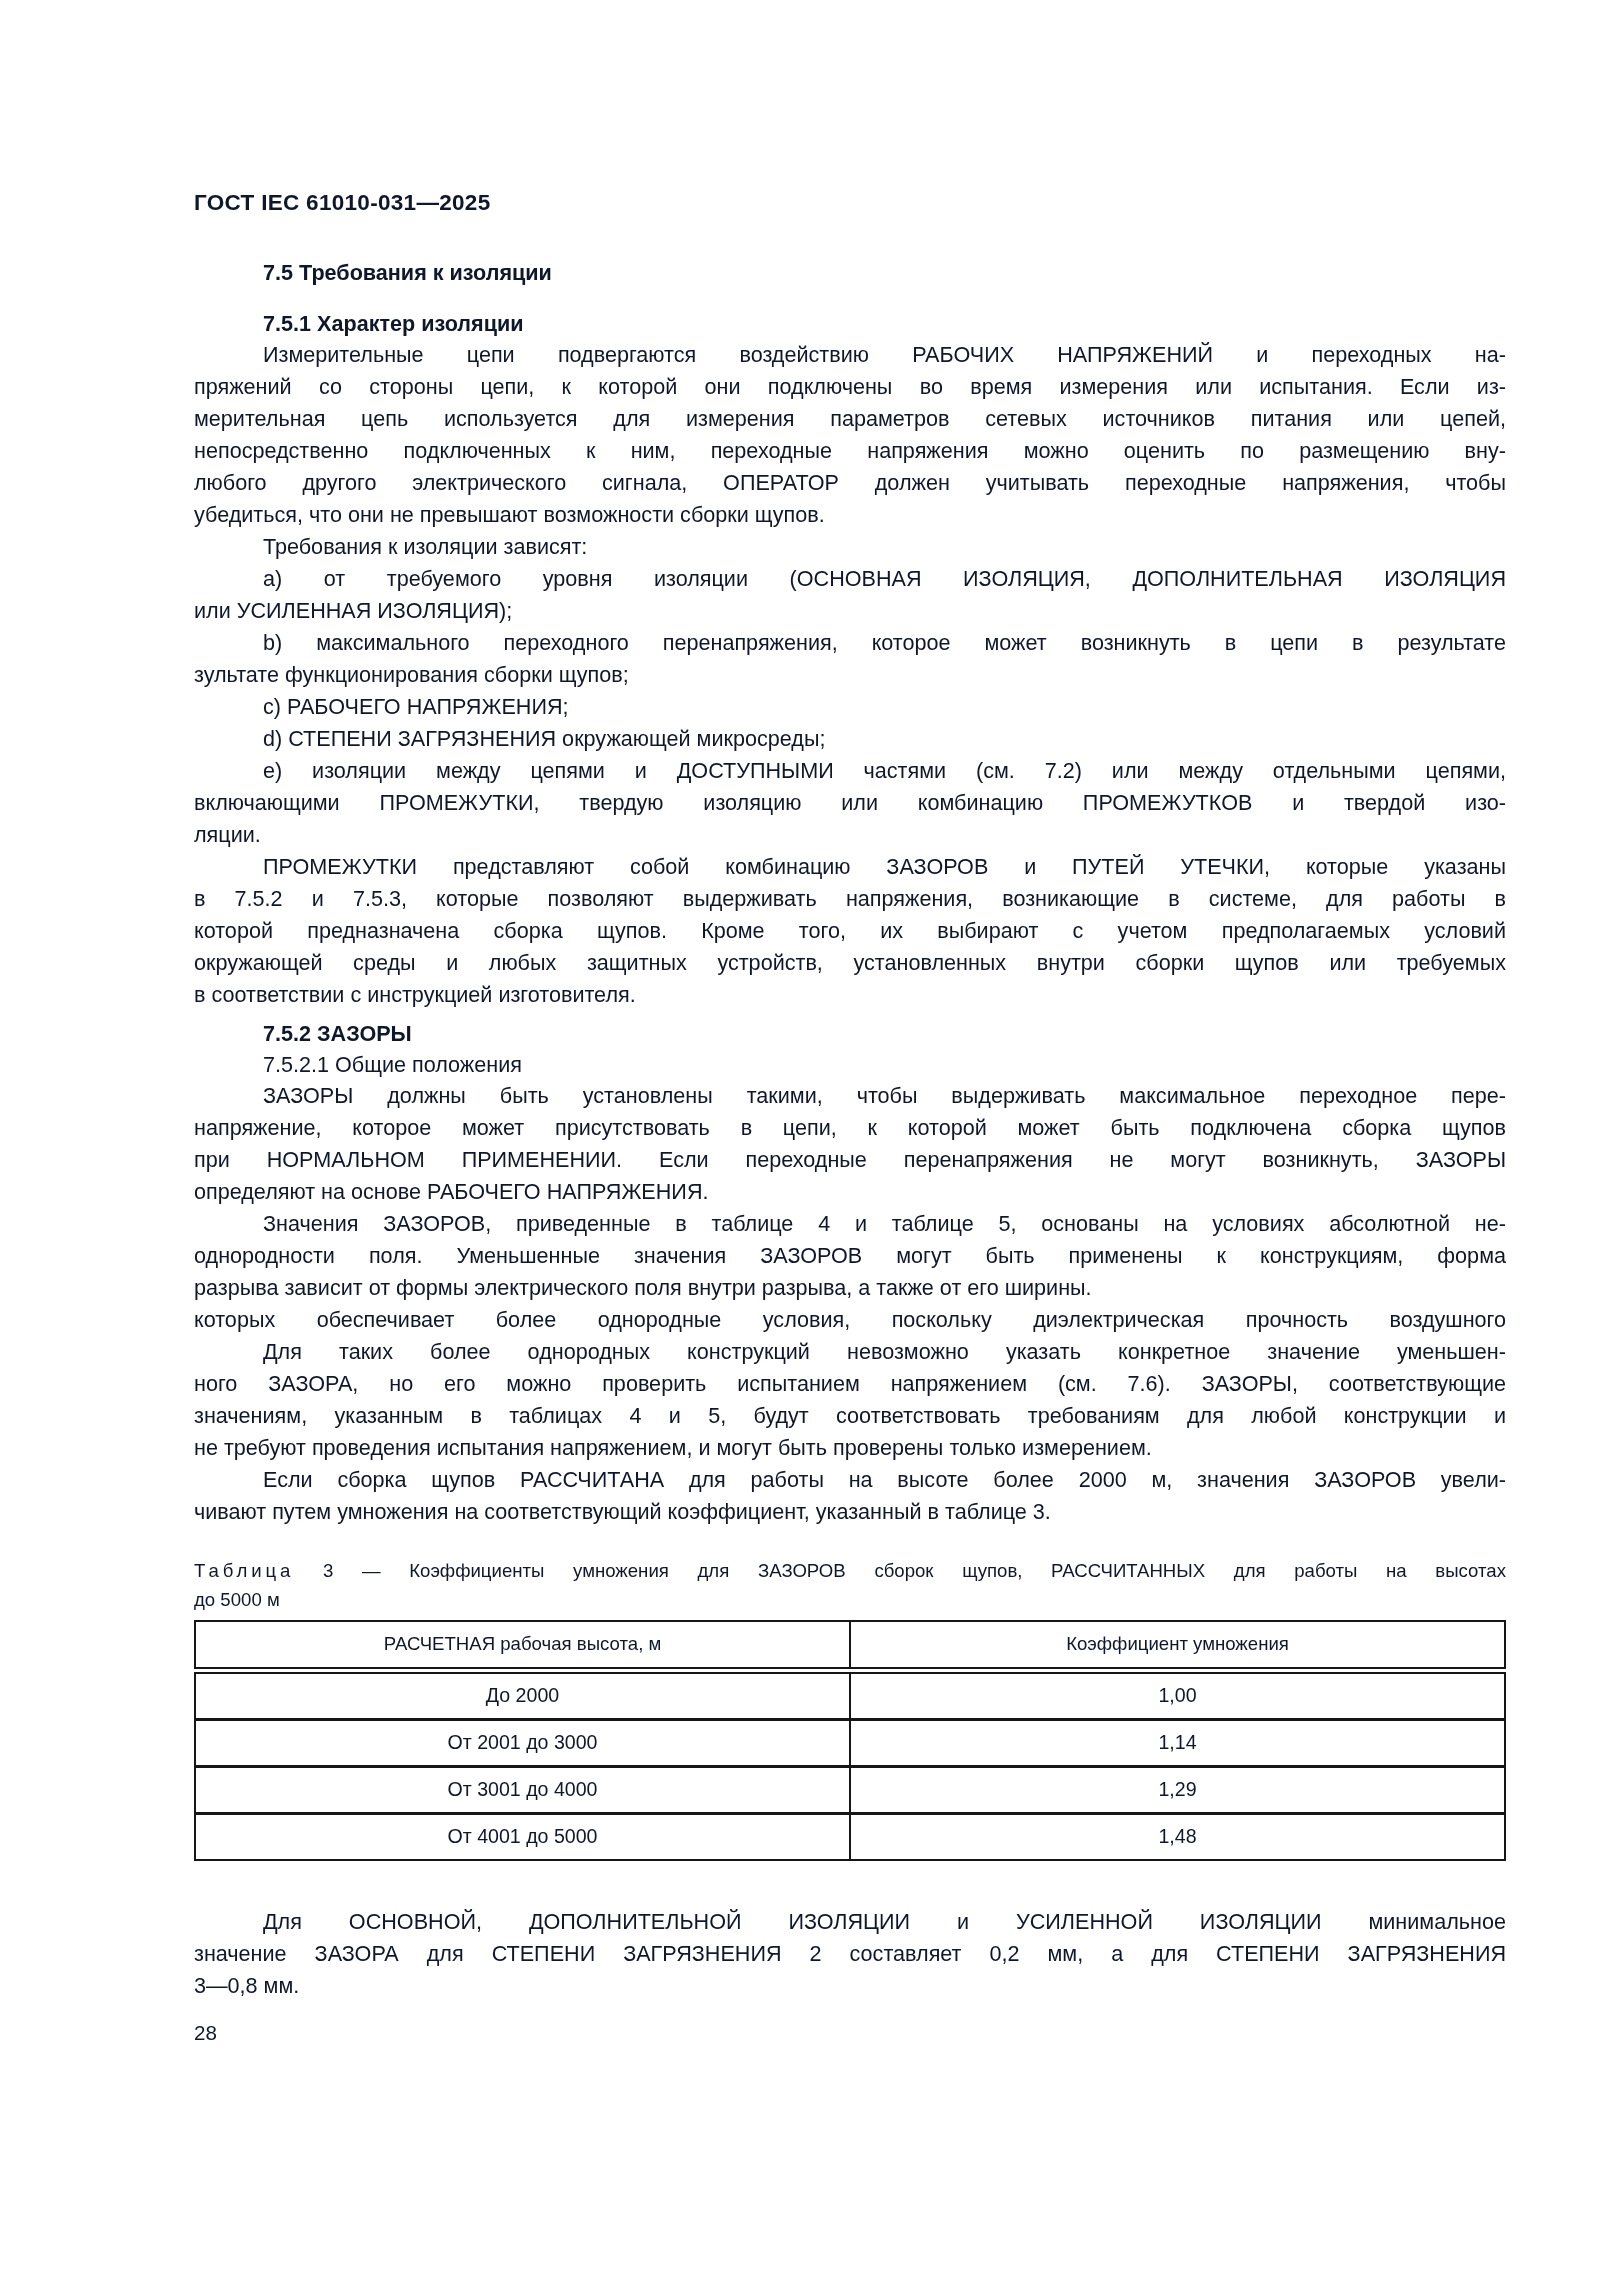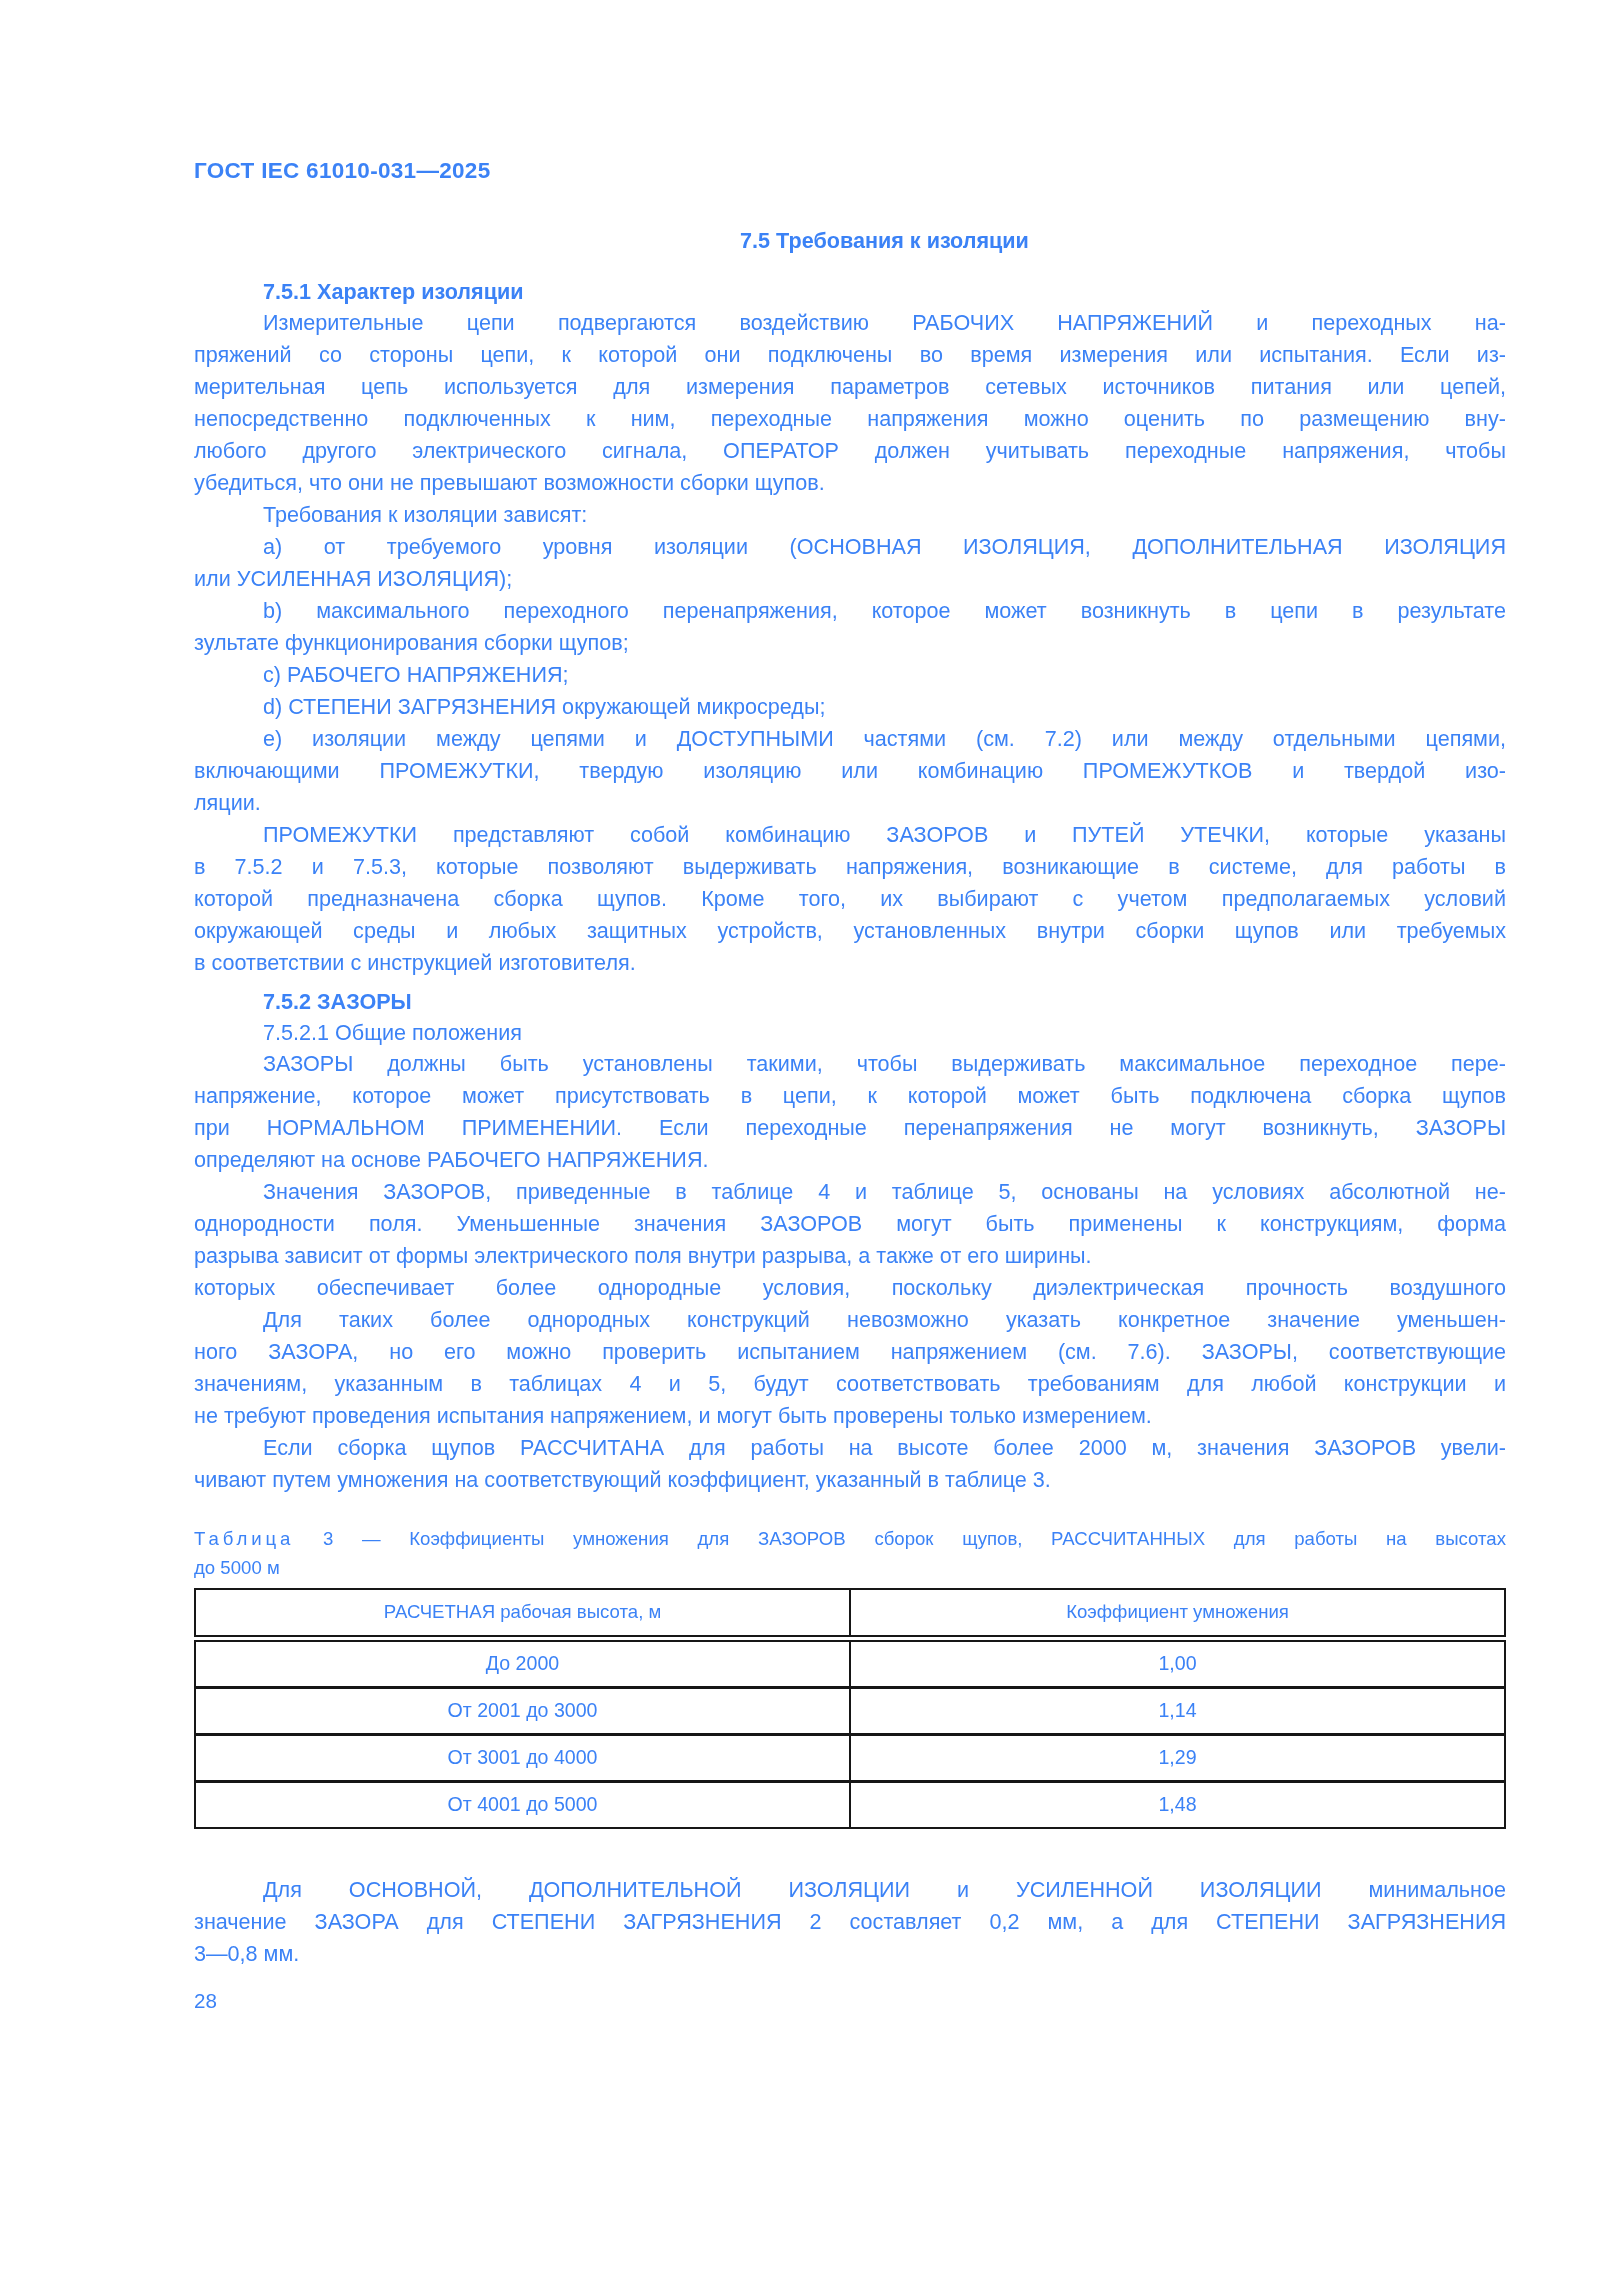--- a/index.html
+++ b/index.html
@@ -1,22 +1,22 @@
 <!DOCTYPE html>
 <html><head>
 <meta charset="utf-8">
 <style>
   html,body{margin:0;padding:0;background:#ffffff;}
-  .page{width:1621px;height:2225px;background:#ffffff;color:#3b82f6;
-        font-family:"Liberation Sans","DejaVu Sans",sans-serif;position:relative;overflow:hidden;}
+  .page{width:1621px;height:2225px;background:#ffffff;color:#0f172a;
+        font-family:"Liberation Sans","DejaVu Sans",sans-serif;position:relative;overflow:hidden;margin-top:32px;}
   .content{padding:155px 115px 0 194px;}
   .doc-header{font-weight:bold;font-size:22.5px;line-height:31px;letter-spacing:0.3px;}
   .hd{font-weight:bold;font-size:21.6px;line-height:31px;margin:0 0 0 69px;}
   .hd.plain{font-weight:normal;}
-  .h75{margin-top:39px;text-align:center;}
+  .h75{margin-top:39px;}
   .h751{margin-top:19.6px;}
   .h752{margin-top:7.8px;}
   .para{margin:0;}
   .line{font-size:21.6px;line-height:32px;white-space:normal;}
   .jl{text-align:justify;text-align-last:justify;}
   .ll{text-align:left;text-align-last:left;}
   .fl{padding-left:69px;}
   .caption{margin-top:27.4px;}
   .cap-line{font-size:18.6px;line-height:29px;}
   .cap-label{letter-spacing:3.9px;}

